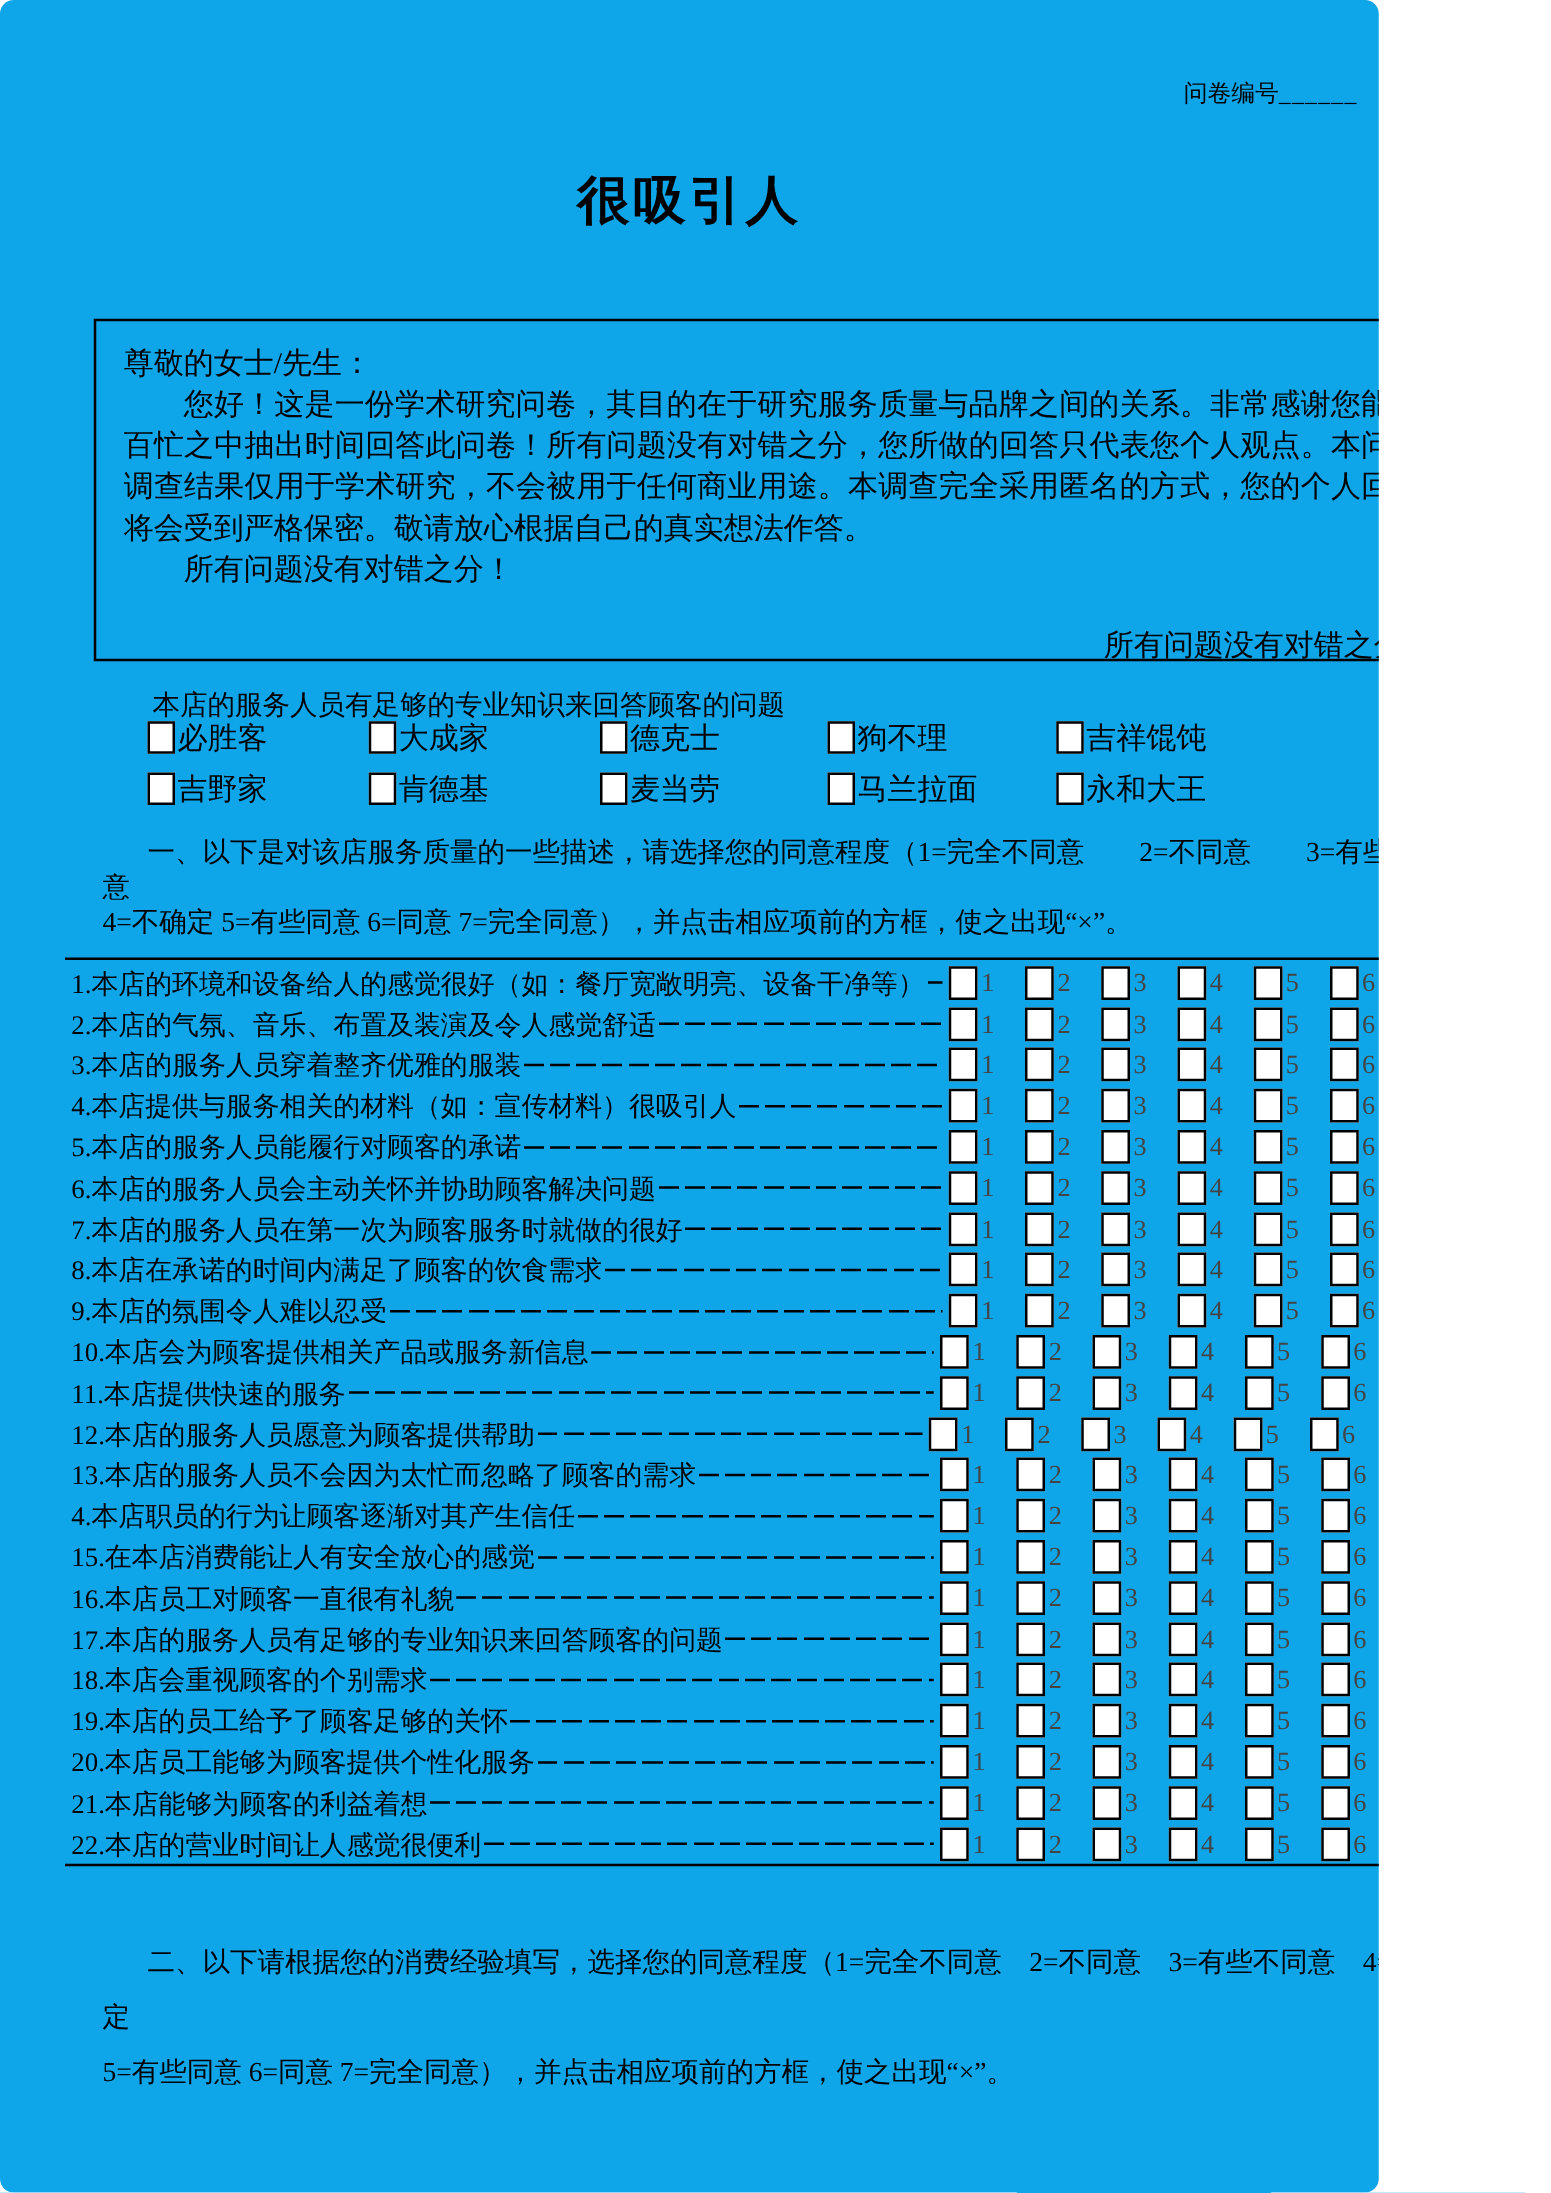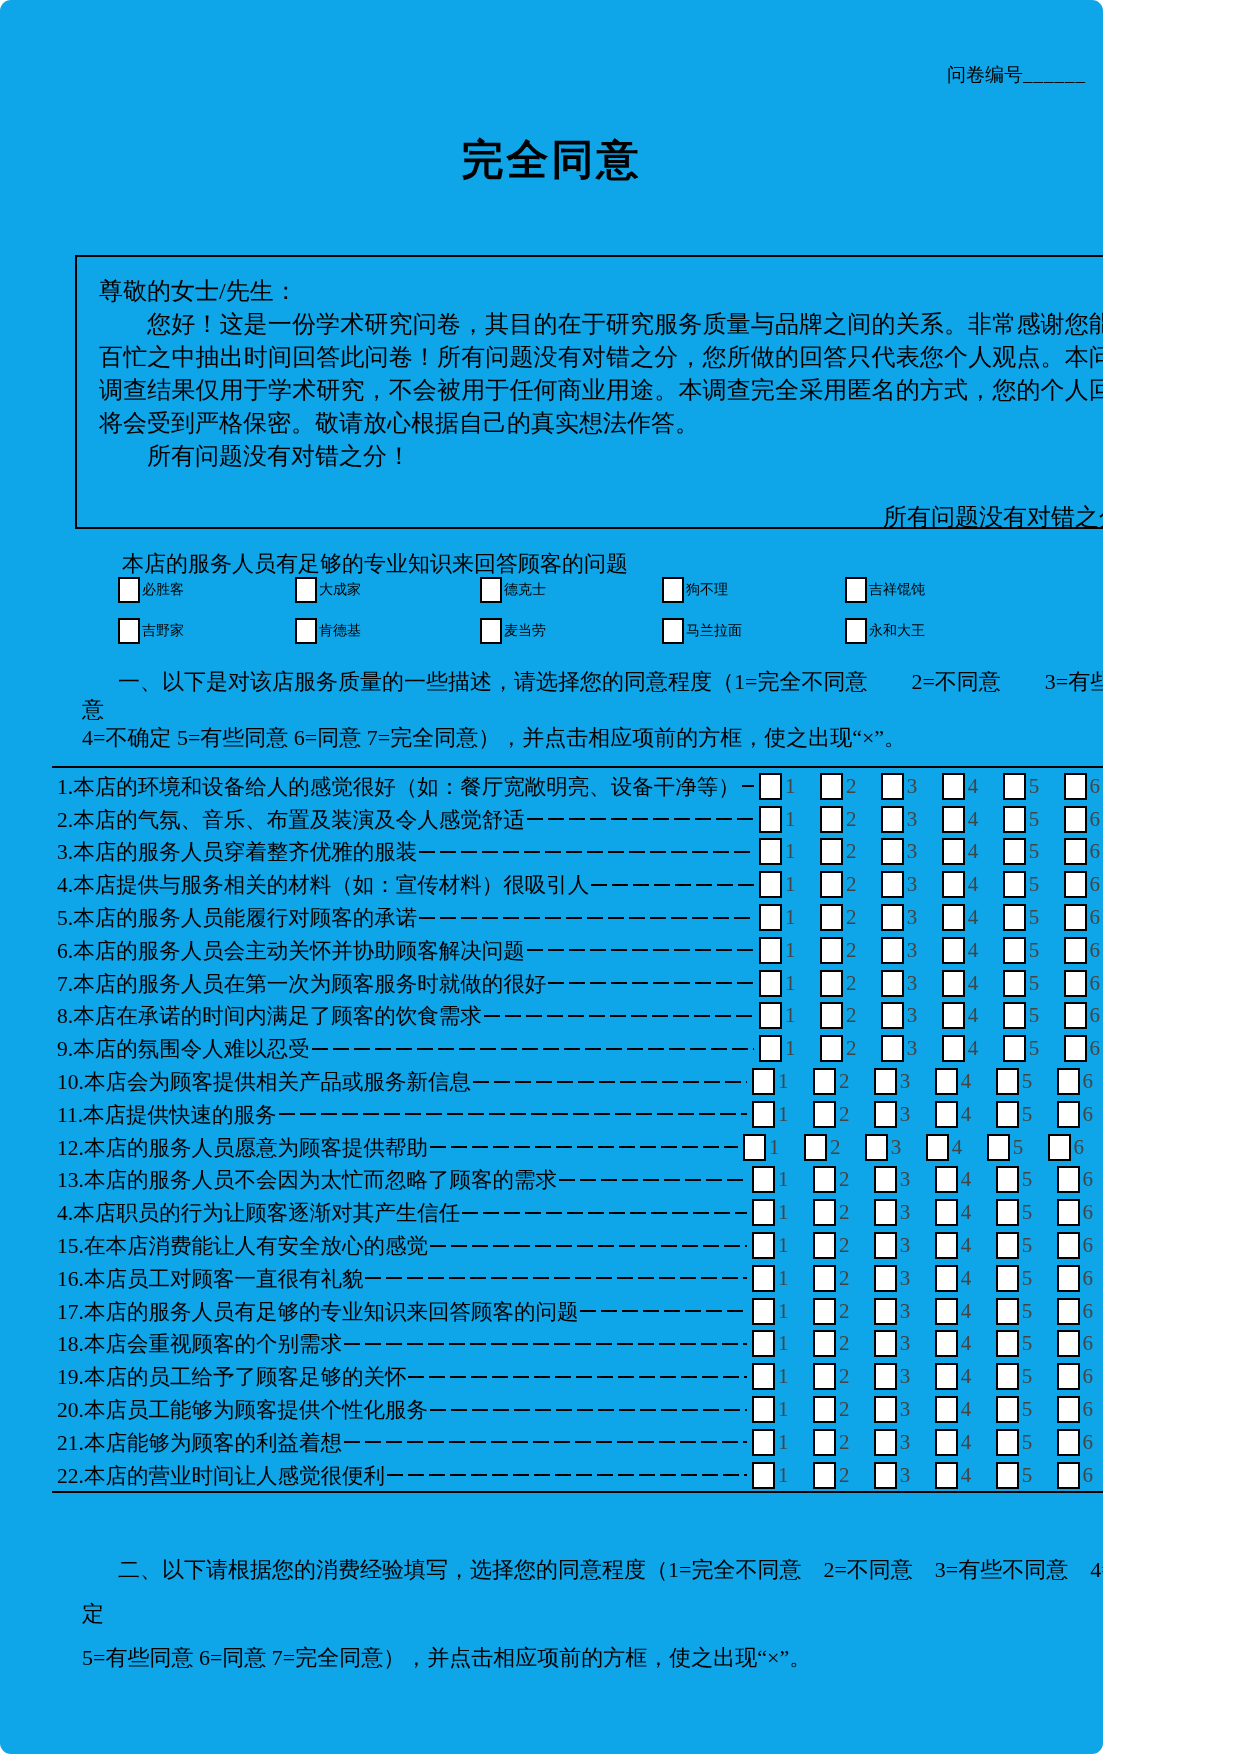--- a/index.html
+++ b/index.html
@@ -17,21 +17,21 @@
   .intro-box p{margin:0;}
   .intro-para{text-indent:48px;text-align:justify;}
   .thanks{text-indent:48px;}
   .signature{margin-top:28px !important;text-align:right;padding-right:14px;}
   .restaurant-prompt{position:absolute;left:122px;top:549px;margin:0;font-size:22px;}
   .restaurant-grid{position:absolute;left:118px;top:577px;display:grid;
     grid-template-columns:177px 185px 182px 183px 200px;row-gap:15px;}
   .r-item{display:flex;align-items:center;height:26px;}
   .cb{display:inline-block;width:18px;height:22px;border:2px solid #000;
     box-sizing:content-box;background:#fff;flex:0 0 auto;}
-  .r-label{font-size:14px;margin-left:2px;white-space:nowrap;}
+  .r-label{font-size:24px;margin-left:2px;white-space:nowrap;}
   .sec-intro{position:absolute;left:82px;width:1095px;margin:0;font-size:22px;
     text-indent:36px;}
   .sec1-intro{top:668px;line-height:28px;}
   .sec2-intro{top:1548px;line-height:44px;}
   .rule{position:absolute;left:52px;width:1145px;height:2px;background:#000;}
   .rule-top{top:766px;}
   .rule-bottom{top:1491px;}
   .qtable{position:absolute;left:57px;top:770px;width:1104px;}
   .q-row{display:flex;align-items:center;height:32.8px;font-size:21.5px;}
   .q-label{white-space:nowrap;flex:0 0 auto;}
@@ -47,21 +47,21 @@
 </style>
 </head>
 <body>
 
 <div class="page">
 
   <div class="code">
     <span>问卷编号</span><span class="code-blank">______</span>
   </div>
 
-  <h1 class="title">完全同意</h1>
+  <h1 class="title">很吸引人</h1>
 
   <div class="intro-box">
     <p class="salutation">尊敬的女士/先生：</p>
     <p class="intro-para">您好！这是一份学术研究问卷，其目的在于研究服务质量与品牌之间的关系。非常感谢您能从百忙之中抽出时间回答此问卷！所有问题没有对错之分，您所做的回答只代表您个人观点。本问卷调查结果仅用于学术研究，不会被用于任何商业用途。本调查完全采用匿名的方式，您的个人回答将会受到严格保密。敬请放心根据自己的真实想法作答。</p>
     <p class="thanks">所有问题没有对错之分！</p>
     <p class="signature">所有问题没有对错之分</p>
   </div>
 
   <p class="restaurant-prompt">本店的服务人员有足够的专业知识来回答顾客的问题</p>
 

